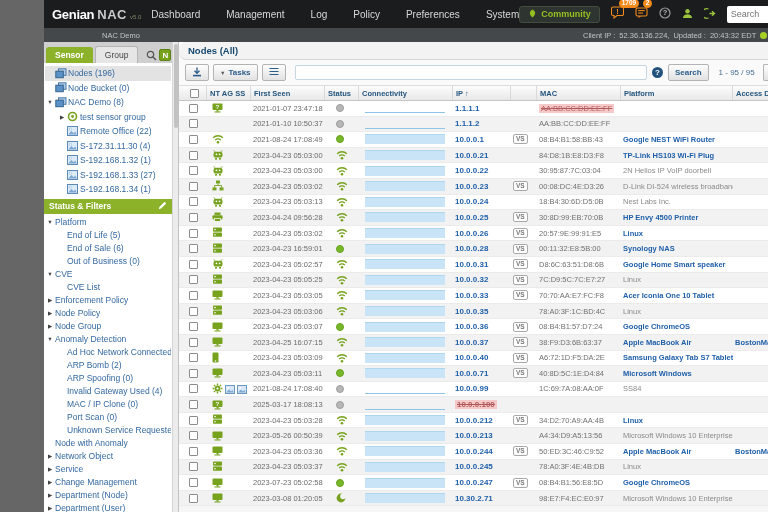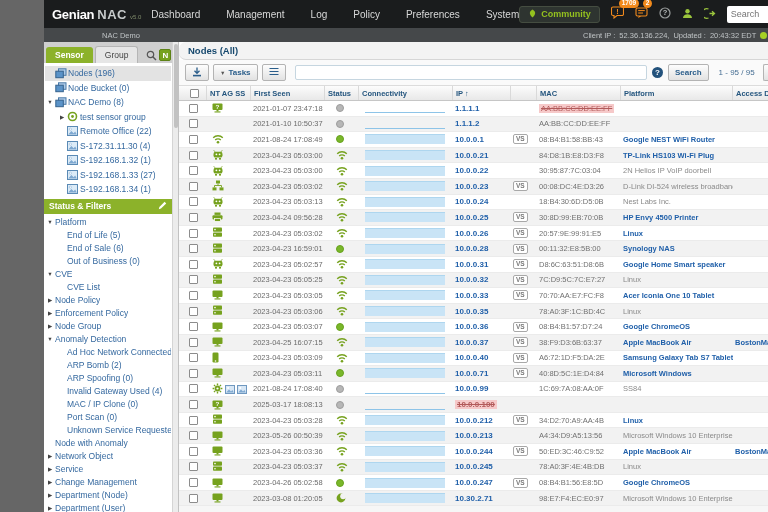--- a/index.html
+++ b/index.html
@@ -316,25 +316,25 @@
           <div class="tree-row f-row depth0">
             <span class="caret">▼</span>
             <span class="tlabel">CVE</span>
           </div>
           <div class="tree-row f-row depth1">
             <span class="caret"></span>
             <span class="tlabel">CVE List</span>
           </div>
           <div class="tree-row f-row depth0">
             <span class="caret">▶</span>
-            <span class="tlabel">Node Policy</span>
+            <span class="tlabel">Enforcement Policy</span>
           </div>
           <div class="tree-row f-row depth0">
             <span class="caret">▶</span>
-            <span class="tlabel">Enforcement Policy</span>
+            <span class="tlabel">Node Policy</span>
           </div>
           <div class="tree-row f-row depth0">
             <span class="caret">▶</span>
             <span class="tlabel">Node Group</span>
           </div>
           <div class="tree-row f-row depth0">
             <span class="caret">▼</span>
             <span class="tlabel">Anomaly Detection</span>
           </div>
           <div class="tree-row f-row depth1">
@@ -1282,21 +1282,21 @@
             <div class="cell">
               <span class="cb"></span>
             </div>
             <div class="cell icons-cell">
               <span><svg width="11" height="10" viewBox="0 0 11 10">
                   <rect x="0.5" y="0.5" width="10" height="6.5" rx="1" fill="#76a21e"></rect>
                   <rect x="4.5" y="7" width="2" height="1.4" fill="#76a21e"></rect>
                   <rect x="2.5" y="8.4" width="6" height="1.1" fill="#76a21e"></rect>
                 </svg></span>
             </div>
-            <div class="cell first">2023-04-26 05:02:58</div>
+            <div class="cell first">2023-07-23 05:02:58</div>
             <div class="cell status-cell">
               <span class="dot green"></span>
             </div>
             <div class="cell">
               <span class="spark bar"></span>
             </div>
             <div class="cell">
               <span class="ip">10.0.0.247</span>
             </div>
             <div class="cell">

